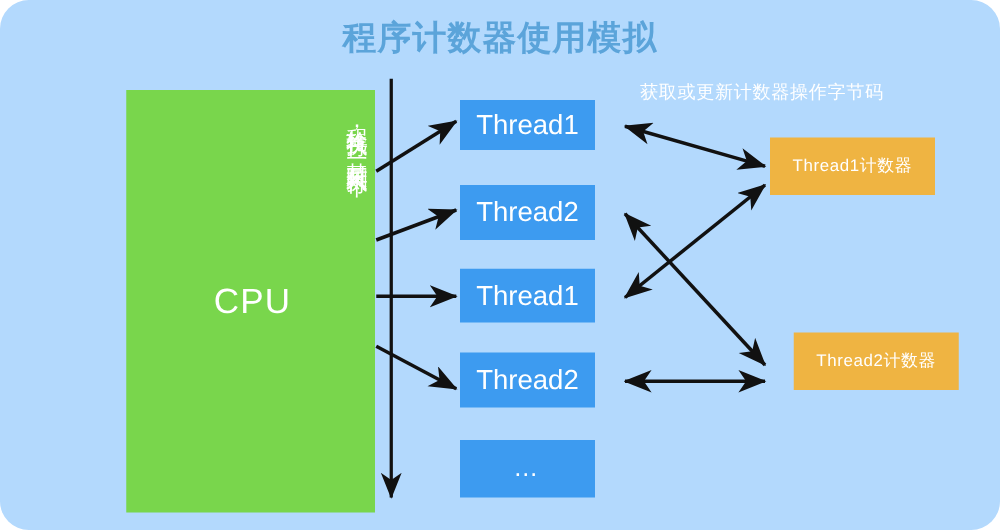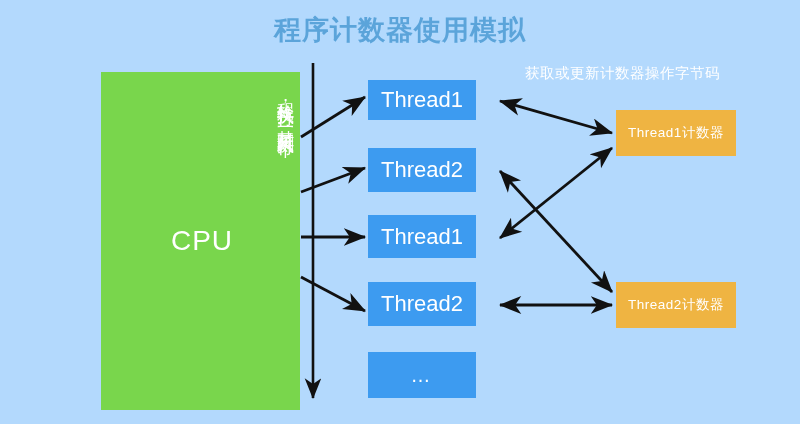--- a/index.html
+++ b/index.html
@@ -8,20 +8,21 @@
   }
   body {
     font-family: "Liberation Sans", "DejaVu Sans", sans-serif;
   }
   #canvas {
     position: relative;
     width: 800px;
     height: 424px;
     background: #b3d9fd;
     overflow: hidden;
+    border-radius: 23px;
   }
   #svg-layer {
     position: absolute;
     left: 0;
     top: 0;
     width: 800px;
     height: 424px;
     pointer-events: none;
   }
 
@@ -35,21 +36,21 @@
     font-size: 27px;
     font-weight: bold;
     color: #5ba4da;
     letter-spacing: 1px;
     white-space: nowrap;
   }
 
   
   .note {
     position: absolute;
-    left: 525px;
+    left: 512px;
     top: 64px;
     font-size: 14.5px;
     color: #ffffff;
     white-space: nowrap;
     letter-spacing: 0.5px;
   }
 
   
   .cpu-box {
     position: absolute;
@@ -106,33 +107,33 @@
   .tb1 { top: 80px;  height: 40px; }
   .tb2 { top: 148px; height: 44px; }
   .tb3 { top: 215px; height: 43px; }
   .tb4 { top: 282px; height: 44px; }
   .tb5 { top: 352px; height: 46px; font-size: 20px; letter-spacing: 3px; }
 
   
   .counter-box {
     position: absolute;
     left: 616px;
-    width: 120px;
+    width: 132px;
     height: 46px;
     background: #efb442;
     color: #ffffff;
     font-size: 13.5px;
     display: flex;
     align-items: center;
     justify-content: center;
     box-sizing: border-box;
     letter-spacing: 0.5px;
   }
   .cb1 { top: 110px; }
-  .cb2 { top: 282px; }
+  .cb2 { top: 266px; margin-left: 19px; }
 </style>
 </head>
 <body>
 
 <div id="canvas">
 
   <div class="title">程序计数器使用模拟</div>
 
   <div class="note">获取或更新计数器操作字节码</div>
 

